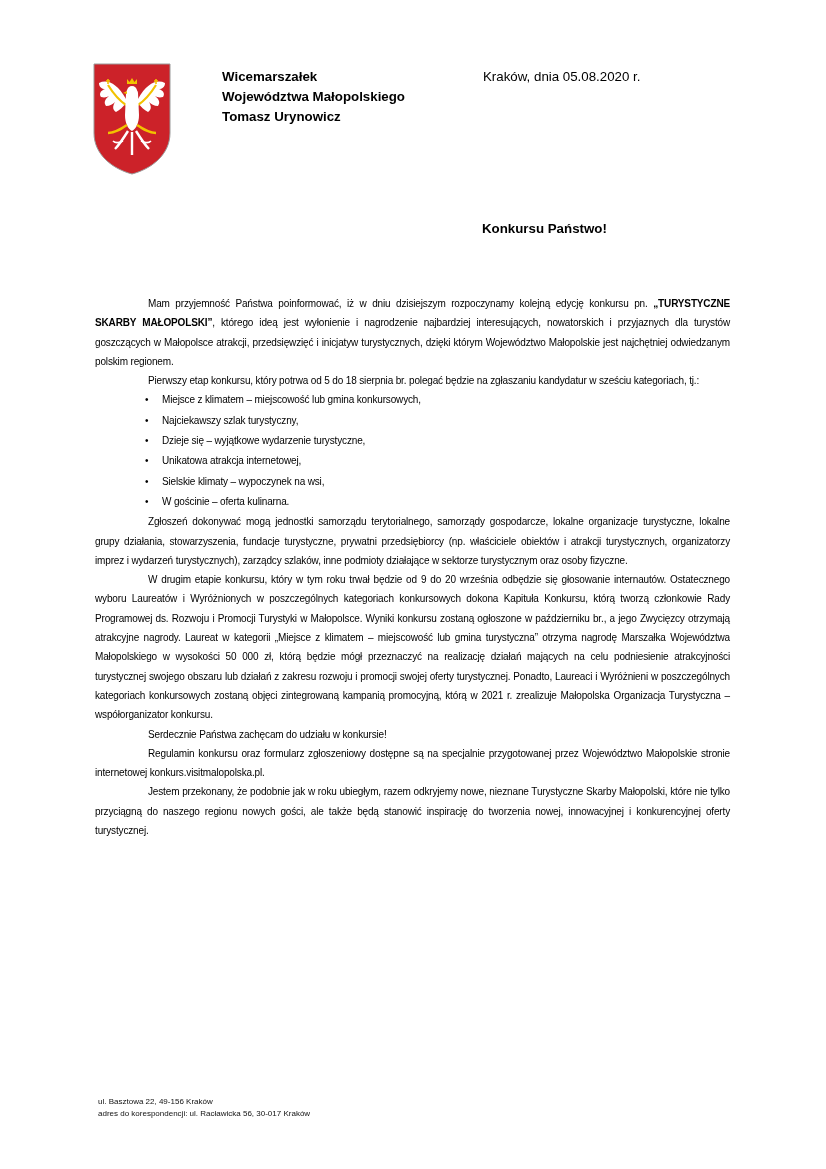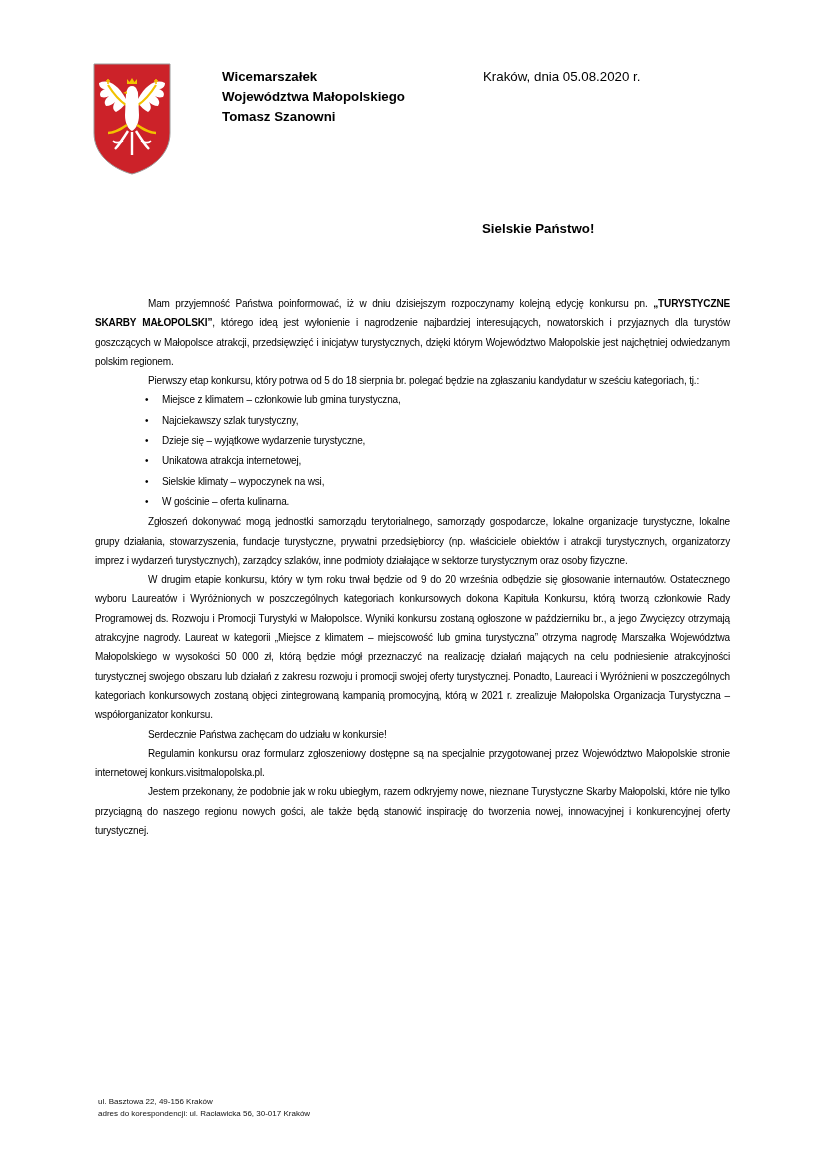--- a/index.html
+++ b/index.html
@@ -55,32 +55,32 @@
     <path d="M34 62 C28 66 22 70 15 70" stroke="#f2c200" stroke-width="2.4" fill="none"></path>
     <path d="M44 62 C50 66 56 70 63 70" stroke="#f2c200" stroke-width="2.4" fill="none"></path>
 
     <path d="M35 68 C30 76 26 82 22 86 M39 69 V92 M43 68 C48 76 52 82 56 86" stroke="#ffffff" stroke-width="2.4" fill="none"></path>
     <path d="M30 78 C26 80 22 80 20 78 M48 78 C52 80 56 80 58 78" stroke="#ffffff" stroke-width="1.6" fill="none"></path>
   </svg>
 
   <div class="sender">
     <div>Wicemarszałek</div>
     <div>Województwa Małopolskiego</div>
-    <div>Tomasz Szanowni</div>
+    <div>Tomasz Urynowicz</div>
   </div>
 
   <div class="place-date">Kraków, dnia 05.08.2020 r.</div>
 
-  <div class="salutation">Sielskie Państwo!</div>
+  <div class="salutation">Konkursu Państwo!</div>
 
   <div class="body">
     <p><span>Mam przyjemność Państwa poinformować, iż w dniu dzisiejszym rozpoczynamy kolejną edycję konkursu pn. </span><b>„TURYSTYCZNE SKARBY MAŁOPOLSKI”</b><span>, którego ideą jest wyłonienie i nagrodzenie najbardziej interesujących, nowatorskich i przyjaznych dla turystów goszczących w Małopolsce atrakcji, przedsięwzięć i inicjatyw turystycznych, dzięki którym Województwo Małopolskie jest najchętniej odwiedzanym polskim regionem.</span></p>
     <p>Pierwszy etap konkursu, który potrwa od 5 do 18 sierpnia br. polegać będzie na zgłaszaniu kandydatur w sześciu kategoriach, tj.:</p>
     <ul>
-      <li><span class="bullet">•</span><span class="li-text">Miejsce z klimatem – członkowie lub gmina turystyczna,</span></li>
+      <li><span class="bullet">•</span><span class="li-text">Miejsce z klimatem – miejscowość lub gmina konkursowych,</span></li>
       <li><span class="bullet">•</span><span class="li-text">Najciekawszy szlak turystyczny,</span></li>
       <li><span class="bullet">•</span><span class="li-text">Dzieje się – wyjątkowe wydarzenie turystyczne,</span></li>
       <li><span class="bullet">•</span><span class="li-text">Unikatowa atrakcja internetowej,</span></li>
       <li><span class="bullet">•</span><span class="li-text">Sielskie klimaty – wypoczynek na wsi,</span></li>
       <li><span class="bullet">•</span><span class="li-text">W gościnie – oferta kulinarna.</span></li>
     </ul>
     <p>Zgłoszeń dokonywać mogą jednostki samorządu terytorialnego, samorządy gospodarcze, lokalne organizacje turystyczne, lokalne grupy działania, stowarzyszenia, fundacje turystyczne, prywatni przedsiębiorcy (np. właściciele obiektów i atrakcji turystycznych, organizatorzy imprez i wydarzeń turystycznych), zarządcy szlaków, inne podmioty działające w sektorze turystycznym oraz osoby fizyczne.</p>
     <p>W drugim etapie konkursu, który w tym roku trwał będzie od 9 do 20 września odbędzie się głosowanie internautów. Ostatecznego wyboru Laureatów i Wyróżnionych w poszczególnych kategoriach konkursowych dokona Kapituła Konkursu, którą tworzą członkowie Rady Programowej ds. Rozwoju i Promocji Turystyki w Małopolsce. Wyniki konkursu zostaną ogłoszone w październiku br., a jego Zwycięzcy otrzymają atrakcyjne nagrody. Laureat w kategorii „Miejsce z klimatem – miejscowość lub gmina turystyczna” otrzyma nagrodę Marszałka Województwa Małopolskiego w wysokości 50 000 zł, którą będzie mógł przeznaczyć na realizację działań mających na celu podniesienie atrakcyjności turystycznej swojego obszaru lub działań z zakresu rozwoju i promocji swojej oferty turystycznej. Ponadto, Laureaci i Wyróżnieni w poszczególnych kategoriach konkursowych zostaną objęci zintegrowaną kampanią promocyjną, którą w 2021 r. zrealizuje Małopolska Organizacja Turystyczna – współorganizator konkursu.</p>
     <p class="bold-line">Serdecznie Państwa zachęcam do udziału w konkursie!</p>
     <p>Regulamin konkursu oraz formularz zgłoszeniowy dostępne są na specjalnie przygotowanej przez Województwo Małopolskie stronie internetowej konkurs.visitmalopolska.pl.</p>

